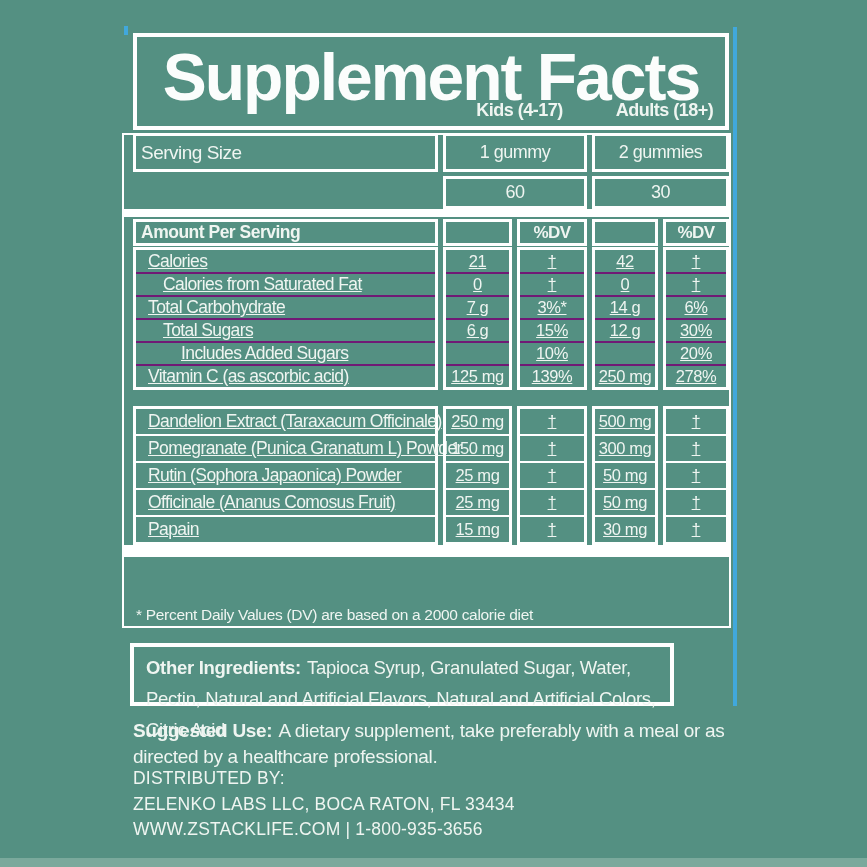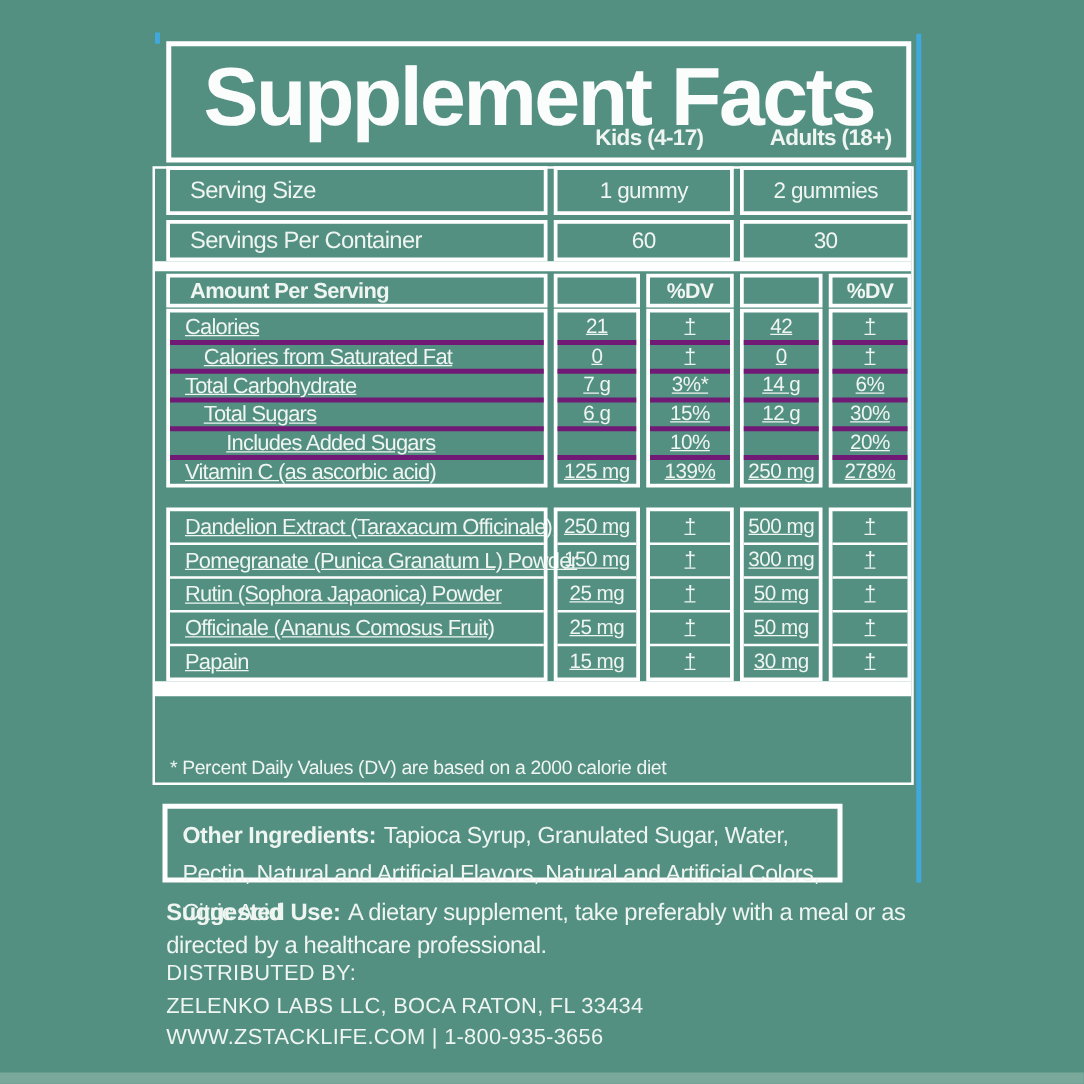--- a/index.html
+++ b/index.html
@@ -21,21 +21,21 @@
   .title{
     position:absolute;left:0;right:0;top:2px;text-align:center;
     font-size:66px;font-weight:700;letter-spacing:-2px;white-space:nowrap;color:#fbfdfc;
   }
   .col-head{position:absolute;bottom:5px;font-size:18px;font-weight:700;text-align:center;letter-spacing:-0.5px;}
   .col-head.kids{left:310px;width:145px;}
   .col-head.adults{left:459px;width:137px;}
 
   .frame{position:absolute;left:0;top:100px;width:609px;height:495px;border:2px solid #ffffff;}
 
-  .cell-label{display:flex;align-items:center;padding-left:16px;font-size:19px;letter-spacing:-0.5px;}
+  .cell-label{display:flex;align-items:center;padding-left:5px;font-size:19px;letter-spacing:-0.5px;}
   .cell-val{display:flex;align-items:center;justify-content:center;font-size:18px;letter-spacing:-0.5px;}
 
   
   .sr1{top:100px;height:39px;}
   .sr2{top:143px;height:33px;}
   .col-lab{left:11px;width:305px;}
   .col-kids-span{left:321px;width:144px;}
   .col-adults-span{left:470px;width:137px;}
 
   .band{position:absolute;left:2px;width:605px;background:#ffffff;}
@@ -50,21 +50,21 @@
   .c4{left:541px;width:66px;}
   .hdr-label{font-weight:700;font-size:17.5px;}
   .dv-head{font-weight:700;font-size:17px;}
 
   
   .stack{position:absolute;border:3px solid #ffffff;display:flex;flex-direction:column;text-decoration:underline;}
   .t1 .stack{top:214px;height:143px;}
   .t2 .stack{top:373px;height:139px;}
   .stack .row{flex:0 0 auto;display:flex;align-items:center;}
   .t1 .row{height:22px;}
-  .t1 .row + .row{border-top:4px solid #701a75;height:23px;}
+  .t1 .row + .row{border-top:2px solid #701a75;height:23px;}
   .t2 .row{height:25px;}
   .t2 .row + .row{border-top:2px solid #ffffff;height:27px;}
   .row.lab{padding-left:12px;font-size:17.5px;letter-spacing:-0.6px;white-space:nowrap;}
   .row.lab.ind1{padding-left:27px;}
   .row.lab.ind2{padding-left:45px;}
   .row.val{justify-content:center;font-size:16.5px;letter-spacing:-0.4px;}
 
   .footnote{position:absolute;left:14px;font-size:15.5px;letter-spacing:-0.3px;white-space:nowrap;}
   .fn1{top:534px;margin-top:39px;}
   .fn2{top:560px;}
@@ -91,21 +91,20 @@
     <div class="col-head kids">Kids (4-17)</div>
     <div class="col-head adults">Adults (18+)</div>
   </div>
 
   <div class="frame"></div>
 
   <div class="box sr1 col-lab cell-label">Serving Size</div>
   <div class="box sr1 col-kids-span cell-val">1 gummy</div>
   <div class="box sr1 col-adults-span cell-val">2 gummies</div>
 
-  <div class="box sr2 col-lab cell-label">Servings Per Container</div>
   <div class="box sr2 col-kids-span cell-val">60</div>
   <div class="box sr2 col-adults-span cell-val">30</div>
 
   <div class="band band1"></div>
 
   <div class="box hdr col-lab cell-label hdr-label">Amount Per Serving</div>
   <div class="box hdr c1"></div>
   <div class="box hdr c2 cell-val dv-head">%DV</div>
   <div class="box hdr c3"></div>
   <div class="box hdr c4 cell-val dv-head">%DV</div>

